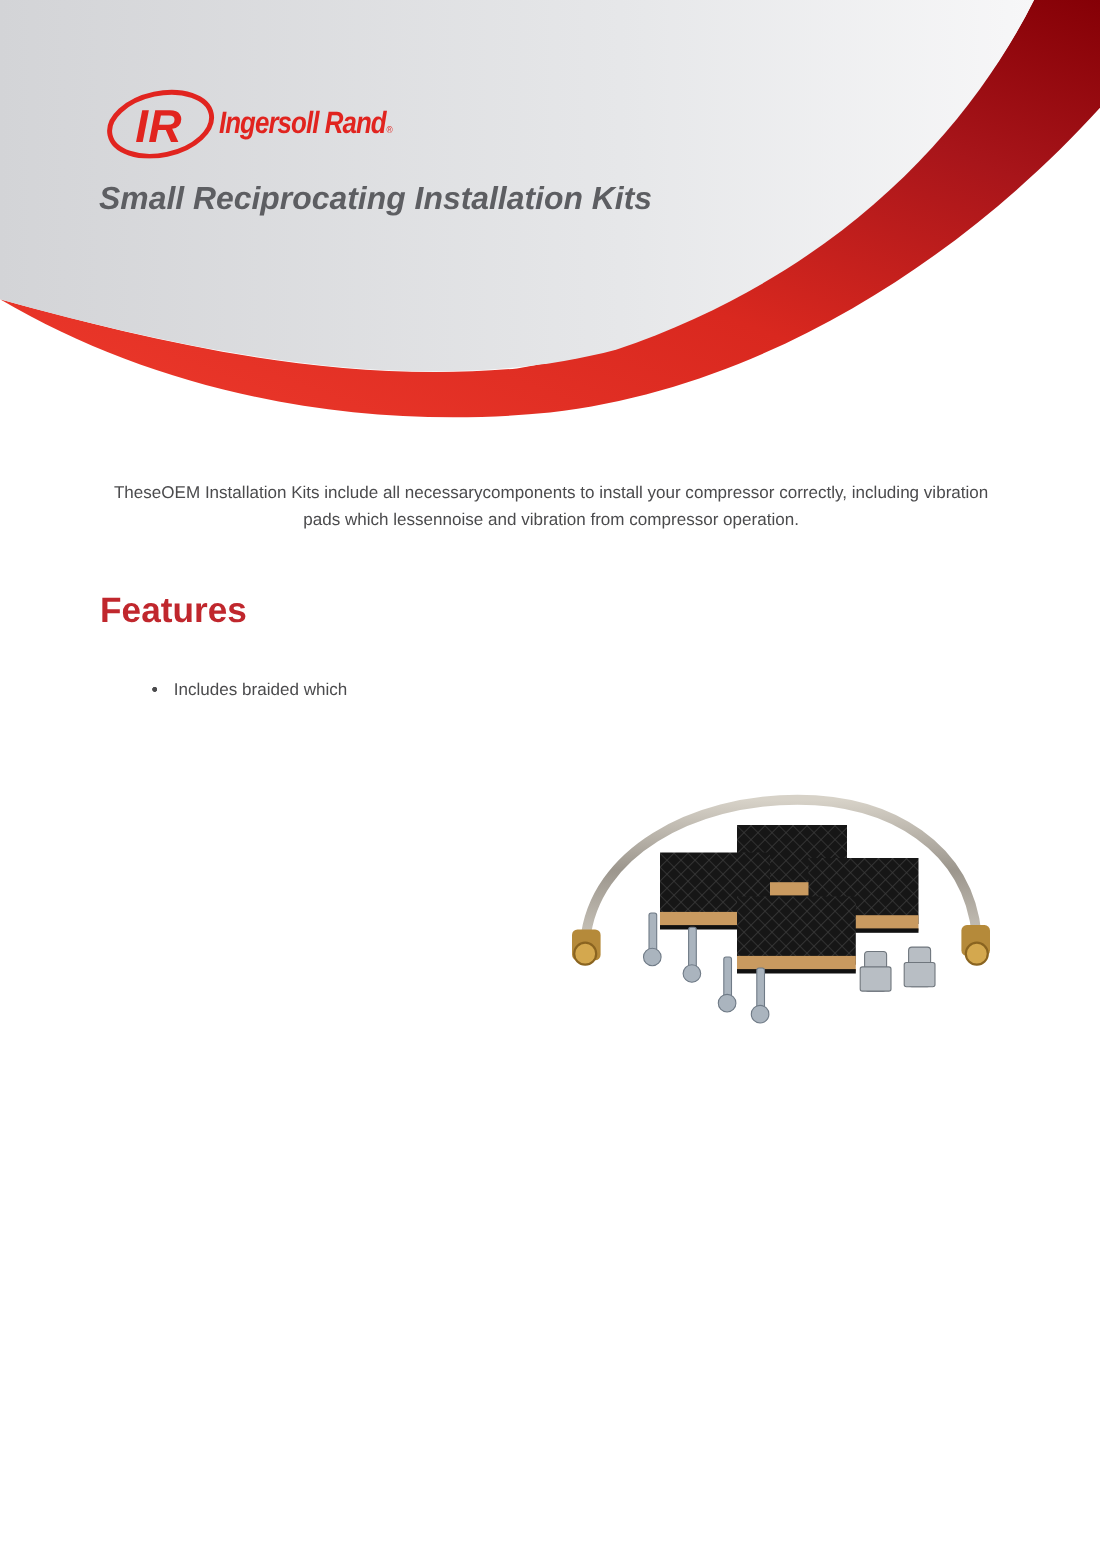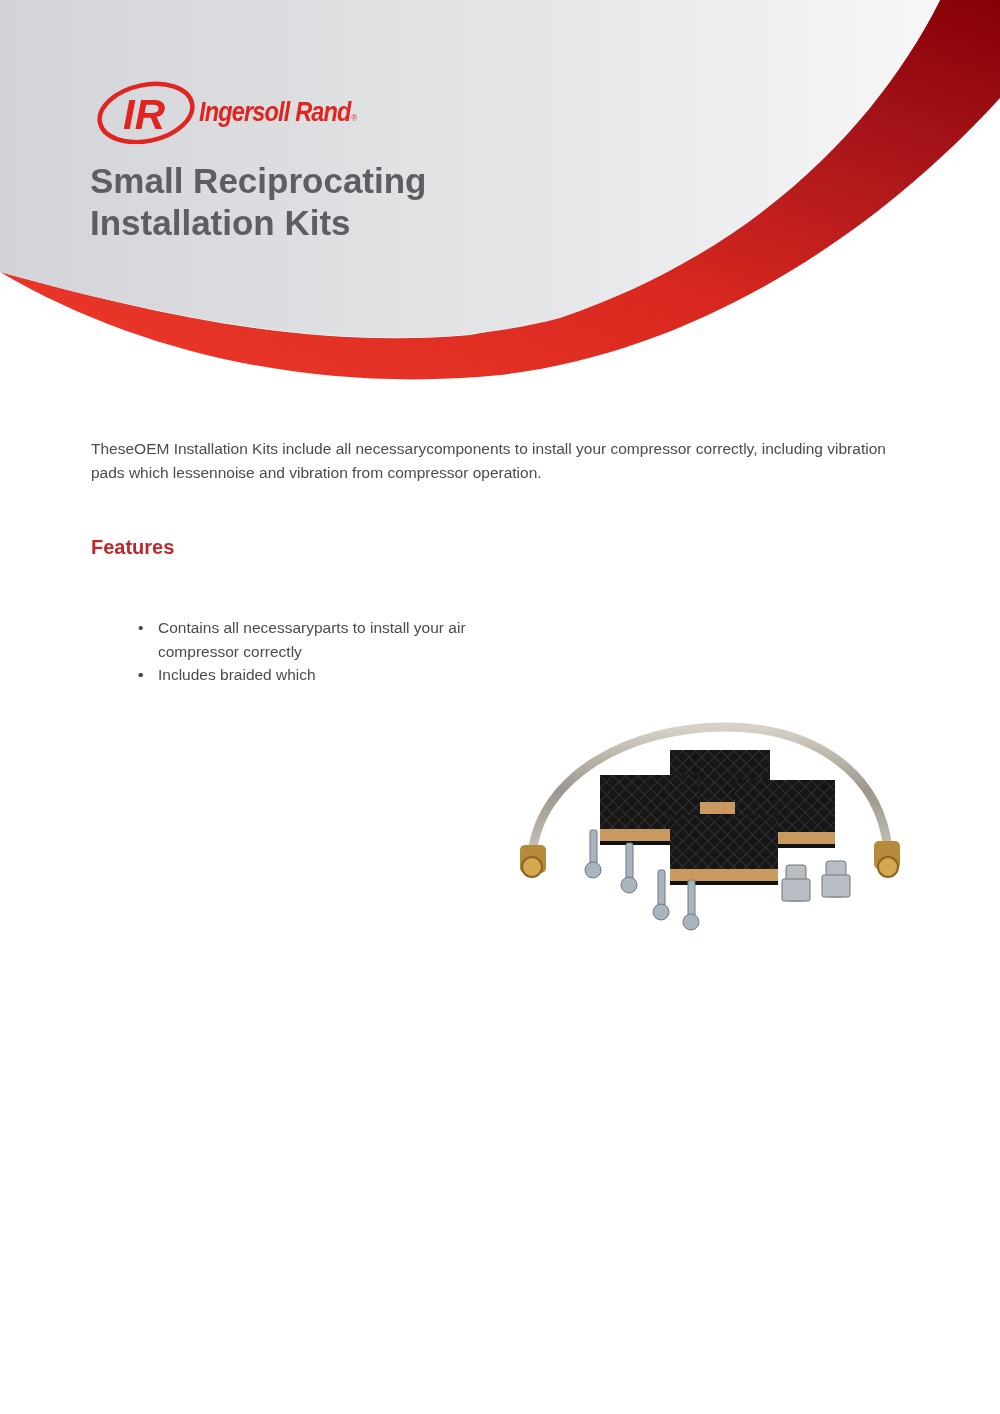--- a/index.html
+++ b/index.html
@@ -10,28 +10,28 @@
     .header-art { position: absolute; left: 0; top: 0; width: 1000px; height: 400px; }
     .logo { position: absolute; left: 96px; top: 80px; width: 300px; height: 70px; text-decoration: underline; }
     .brand-text {
       position: absolute; left: 199px; top: 96px; font-size: 28px; font-style: italic; font-weight: bold;
       color: #e1241f; letter-spacing: -1px; white-space: nowrap;
       transform: scaleX(0.84); transform-origin: left top;
     }
     .brand-text sup { font-size: 9px; font-style: normal; font-weight: normal; vertical-align: baseline; margin-left: 1px; }
     .doc-title {
       position: absolute; left: 90px; top: 160px; width: 520px;
-      font-size: 35px; font-weight: bold; color: #5d5e62; line-height: 42px;
+      font-size: 29px; font-weight: bold; font-style: italic; color: #5d5e62; line-height: 42px;
     }
     .intro {
       position: absolute; left: 91px; top: 437px; width: 820px;
-      font-size: 15.5px; color: #4b4b4d; line-height: 23.5px;
+      font-size: 15.5px; color: #4b4b4d; line-height: 23.5px; text-align: center;
     }
     .features-heading {
-      position: absolute; left: 91px; top: 536px; font-size: 20px; font-weight: bold; color: #c0272d; margin: 0;
+      position: absolute; left: 91px; top: 536px; font-size: 32px; font-weight: bold; color: #c0272d; margin: 0;
     }
     .feature-list {
       position: absolute; left: 138px; top: 616px; width: 380px; margin: 0; padding: 0; list-style: none;
       font-size: 15.5px; color: #4b4b4d; line-height: 23.6px;
     }
     .feature-list li { position: relative; padding-left: 20px; }
     .feature-list li .bullet { position: absolute; left: 0; top: 0; }
     .product-image { position: absolute; left: 510px; top: 715px; width: 400px; height: 230px; }
   </style>
 </head>
@@ -65,21 +65,21 @@
 </div>
 <div class="brand-text"><span>Ingersoll Rand</span><sup>®</sup></div>
 
 <h1 class="doc-title" style="margin:0;">Small Reciprocating Installation Kits</h1>
 
 <p class="intro" style="margin:0;">TheseOEM Installation Kits include all necessarycomponents to install your compressor correctly, including vibration pads which lessennoise and vibration from compressor operation.</p>
 
 <h2 class="features-heading">Features</h2>
 
 <ul class="feature-list">
-  <li><span class="bullet">•</span><span>Contains all necessaryparts to install your air compressor correctly</span></li>
+  <li><span class="bullet">•</span></li>
   <li><span class="bullet">•</span></li>
   <li><span class="bullet">•</span><span>Includes braided which</span></li>
 </ul>
 
 <svg class="product-image" viewBox="0 0 400 230" xmlns="http://www.w3.org/2000/svg" aria-label="Installation kit: braided stainless hose with brass fittings, four rubber/cork vibration pads, four anchor bolts, two fittings">
   <defs>
     <pattern id="grid" width="9" height="9" patternUnits="userSpaceOnUse" patternTransform="rotate(45)">
       <rect width="9" height="9" fill="#161616"></rect>
       <path d="M0,0 L9,0 M0,0 L0,9" stroke="#3a3a3a" stroke-width="1.5"></path>
     </pattern>

